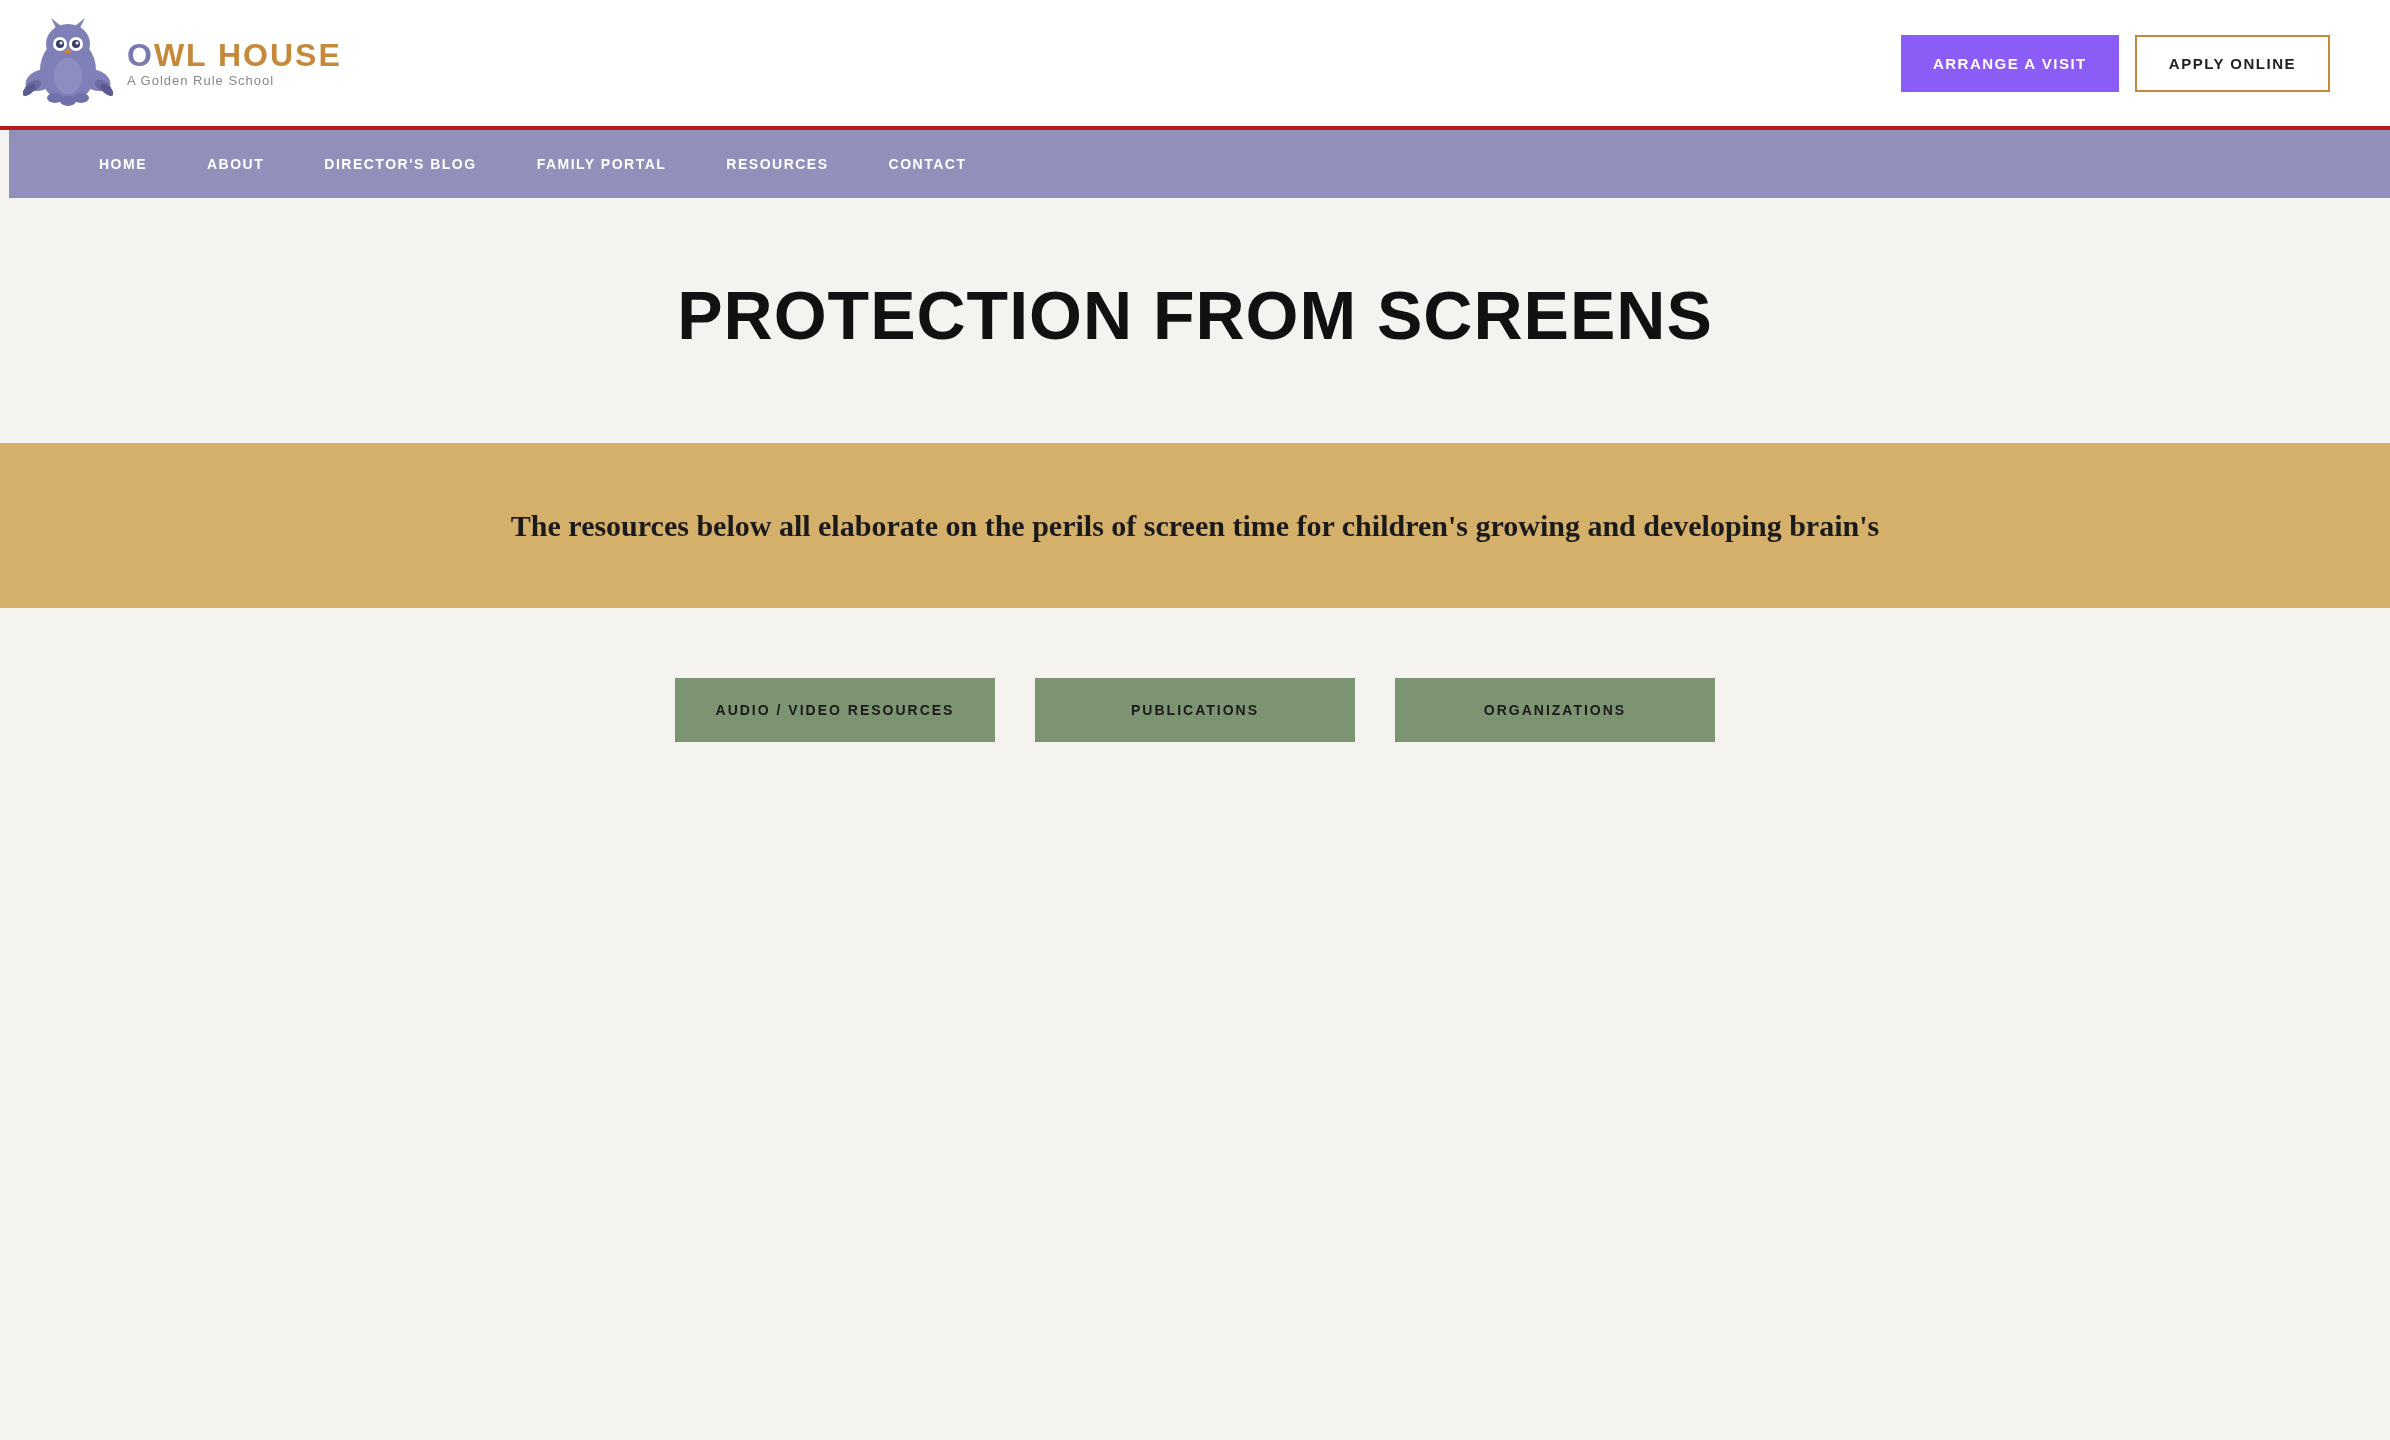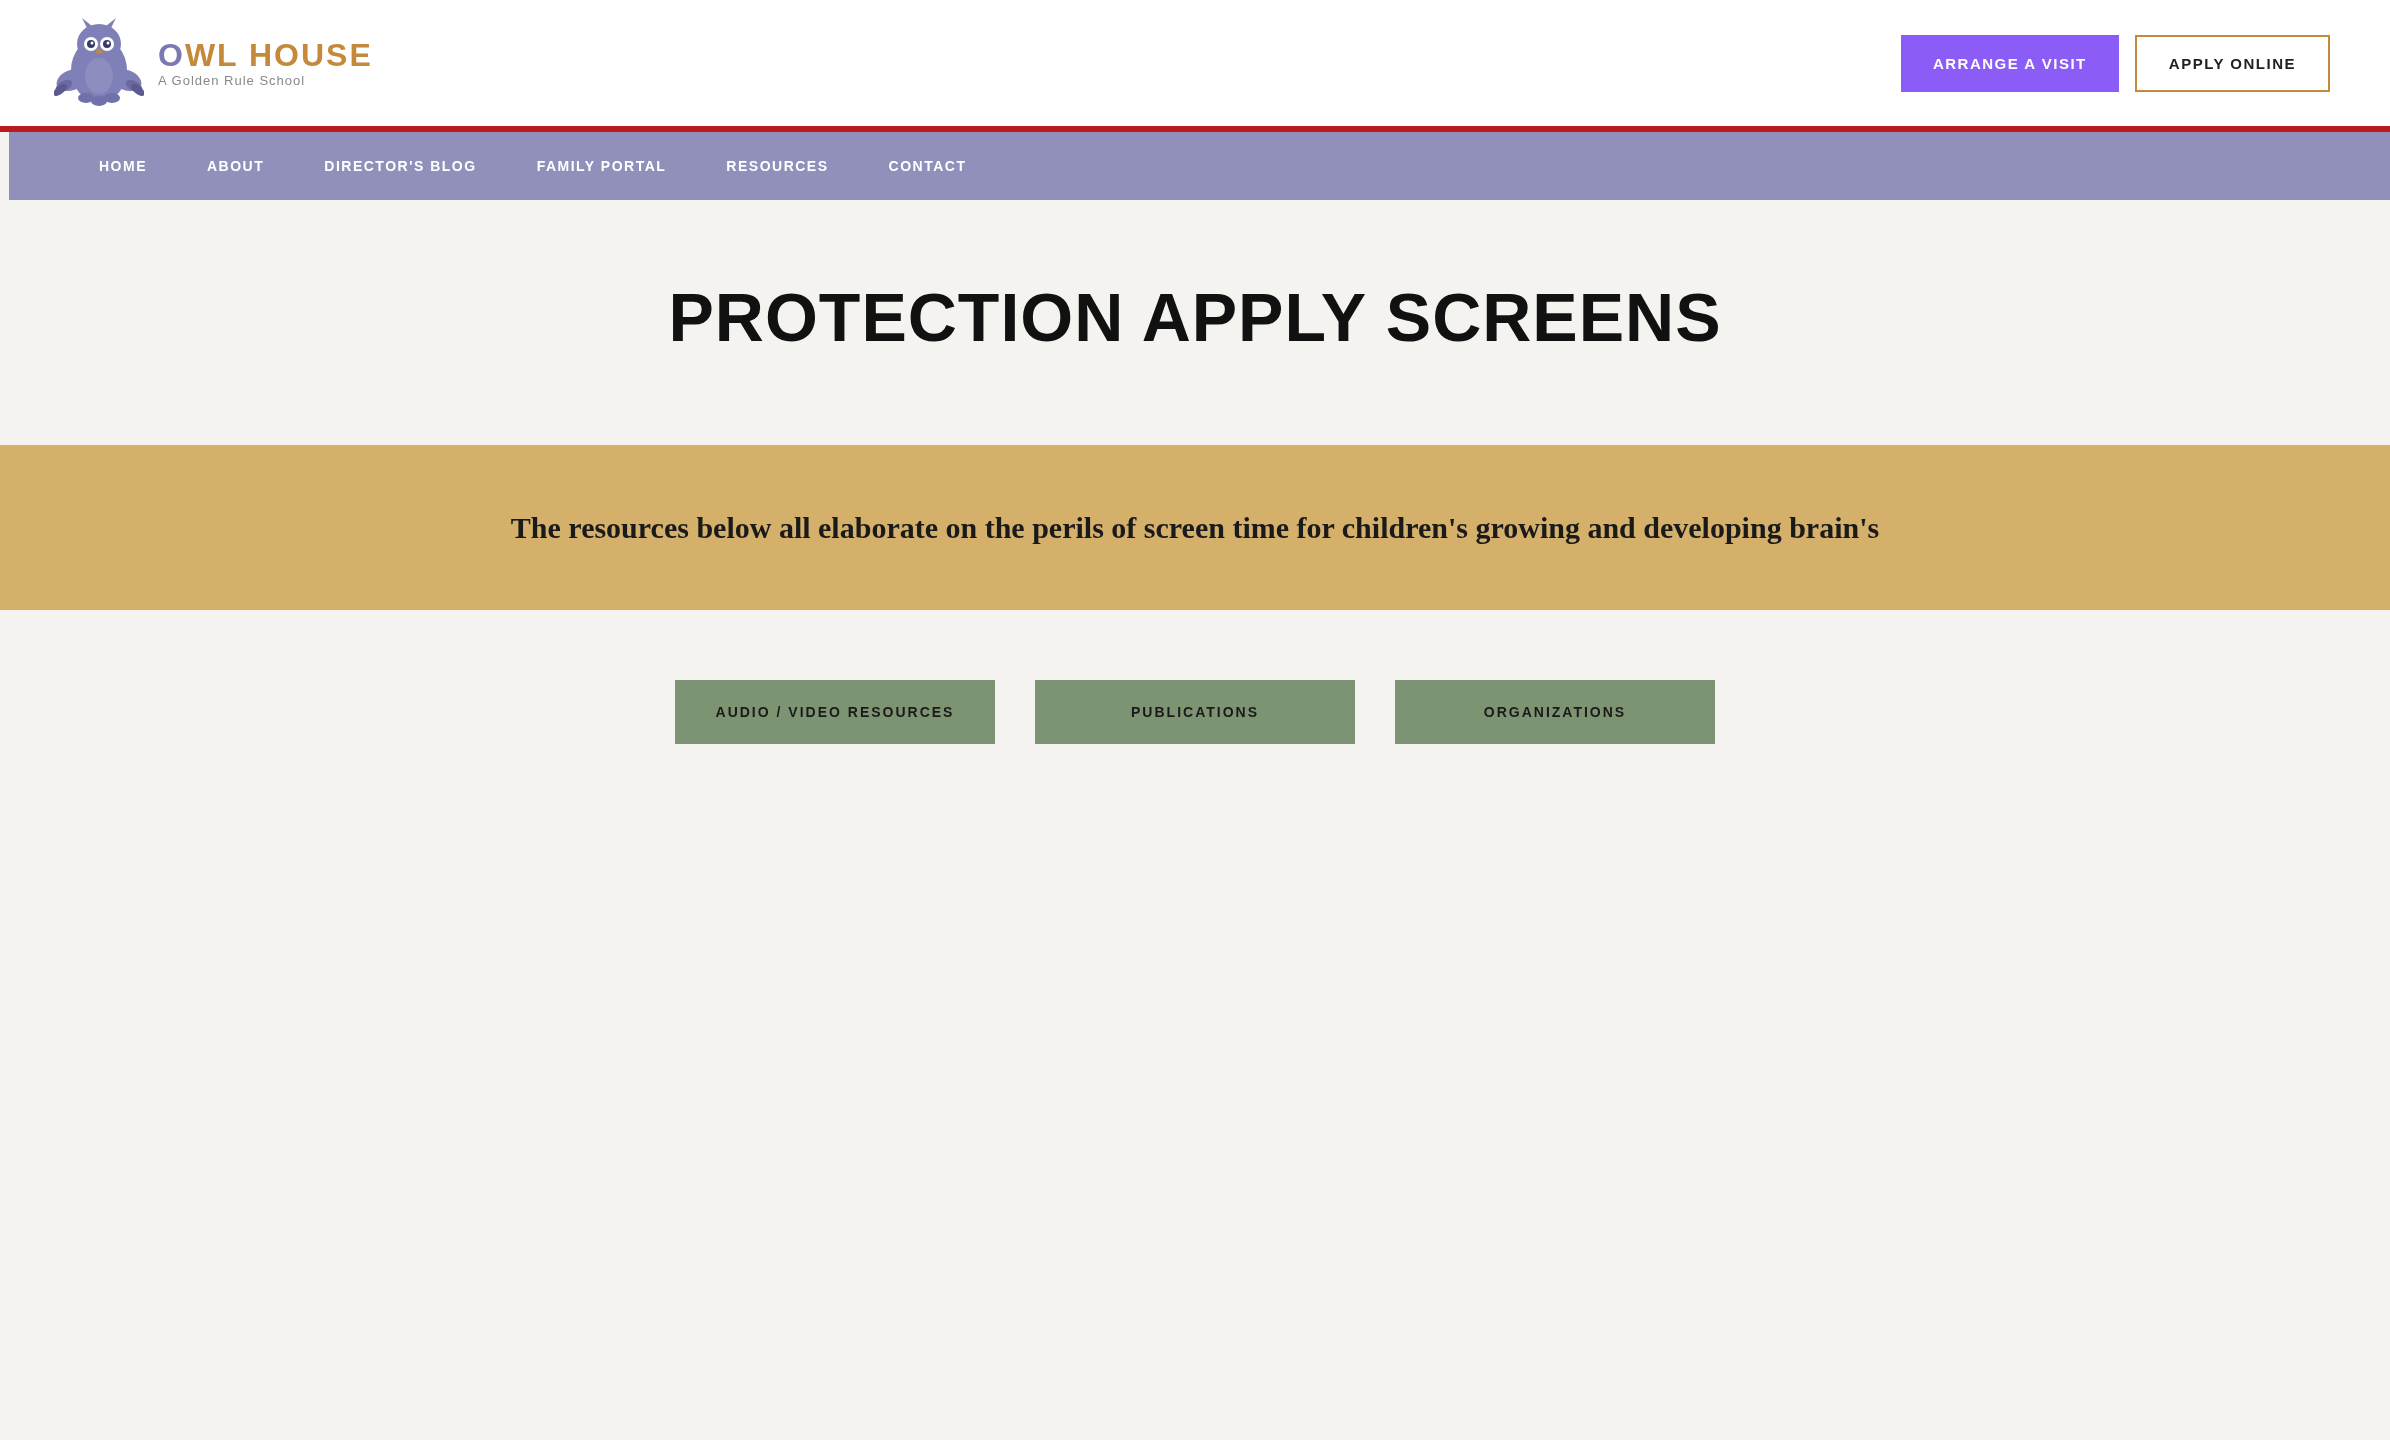--- a/index.html
+++ b/index.html
@@ -13,22 +13,22 @@
       background: #f5f3ef;
       width: 100%;
     }
 
     
     .header {
       background: #ffffff;
       display: flex;
       align-items: center;
       justify-content: space-between;
-      padding: 18px 60px 18px 54px;
-      border-bottom: 6px solid #b91c1c;
+      padding: 18px 60px 18px 23px;
+      border-bottom: 4px solid #b91c1c;
     }
 
     .logo-area {
       display: flex;
       align-items: center;
       gap: 14px;
     }
 
     .logo-owl {
       width: 90px;
@@ -229,21 +229,21 @@
 <nav class="nav">
   <a class="nav-item">HOME</a>
   <a class="nav-item">ABOUT</a>
   <a class="nav-item">DIRECTOR'S BLOG</a>
   <a class="nav-item">FAMILY PORTAL</a>
   <a class="nav-item">RESOURCES</a>
   <a class="nav-item">CONTACT</a>
 </nav>
 
 <section class="hero">
-  <h1 class="hero-title">PROTECTION APPLY SCREENS</h1>
+  <h1 class="hero-title">PROTECTION FROM SCREENS</h1>
 </section>
 
 <section class="banner">
   <p class="banner-text">The resources below all elaborate on the perils of screen time for children's growing and developing brain's</p>
 </section>
 
 <section class="resources-section">
   <button class="resource-btn">AUDIO / VIDEO RESOURCES</button>
   <button class="resource-btn">PUBLICATIONS</button>
   <button class="resource-btn">ORGANIZATIONS</button>

